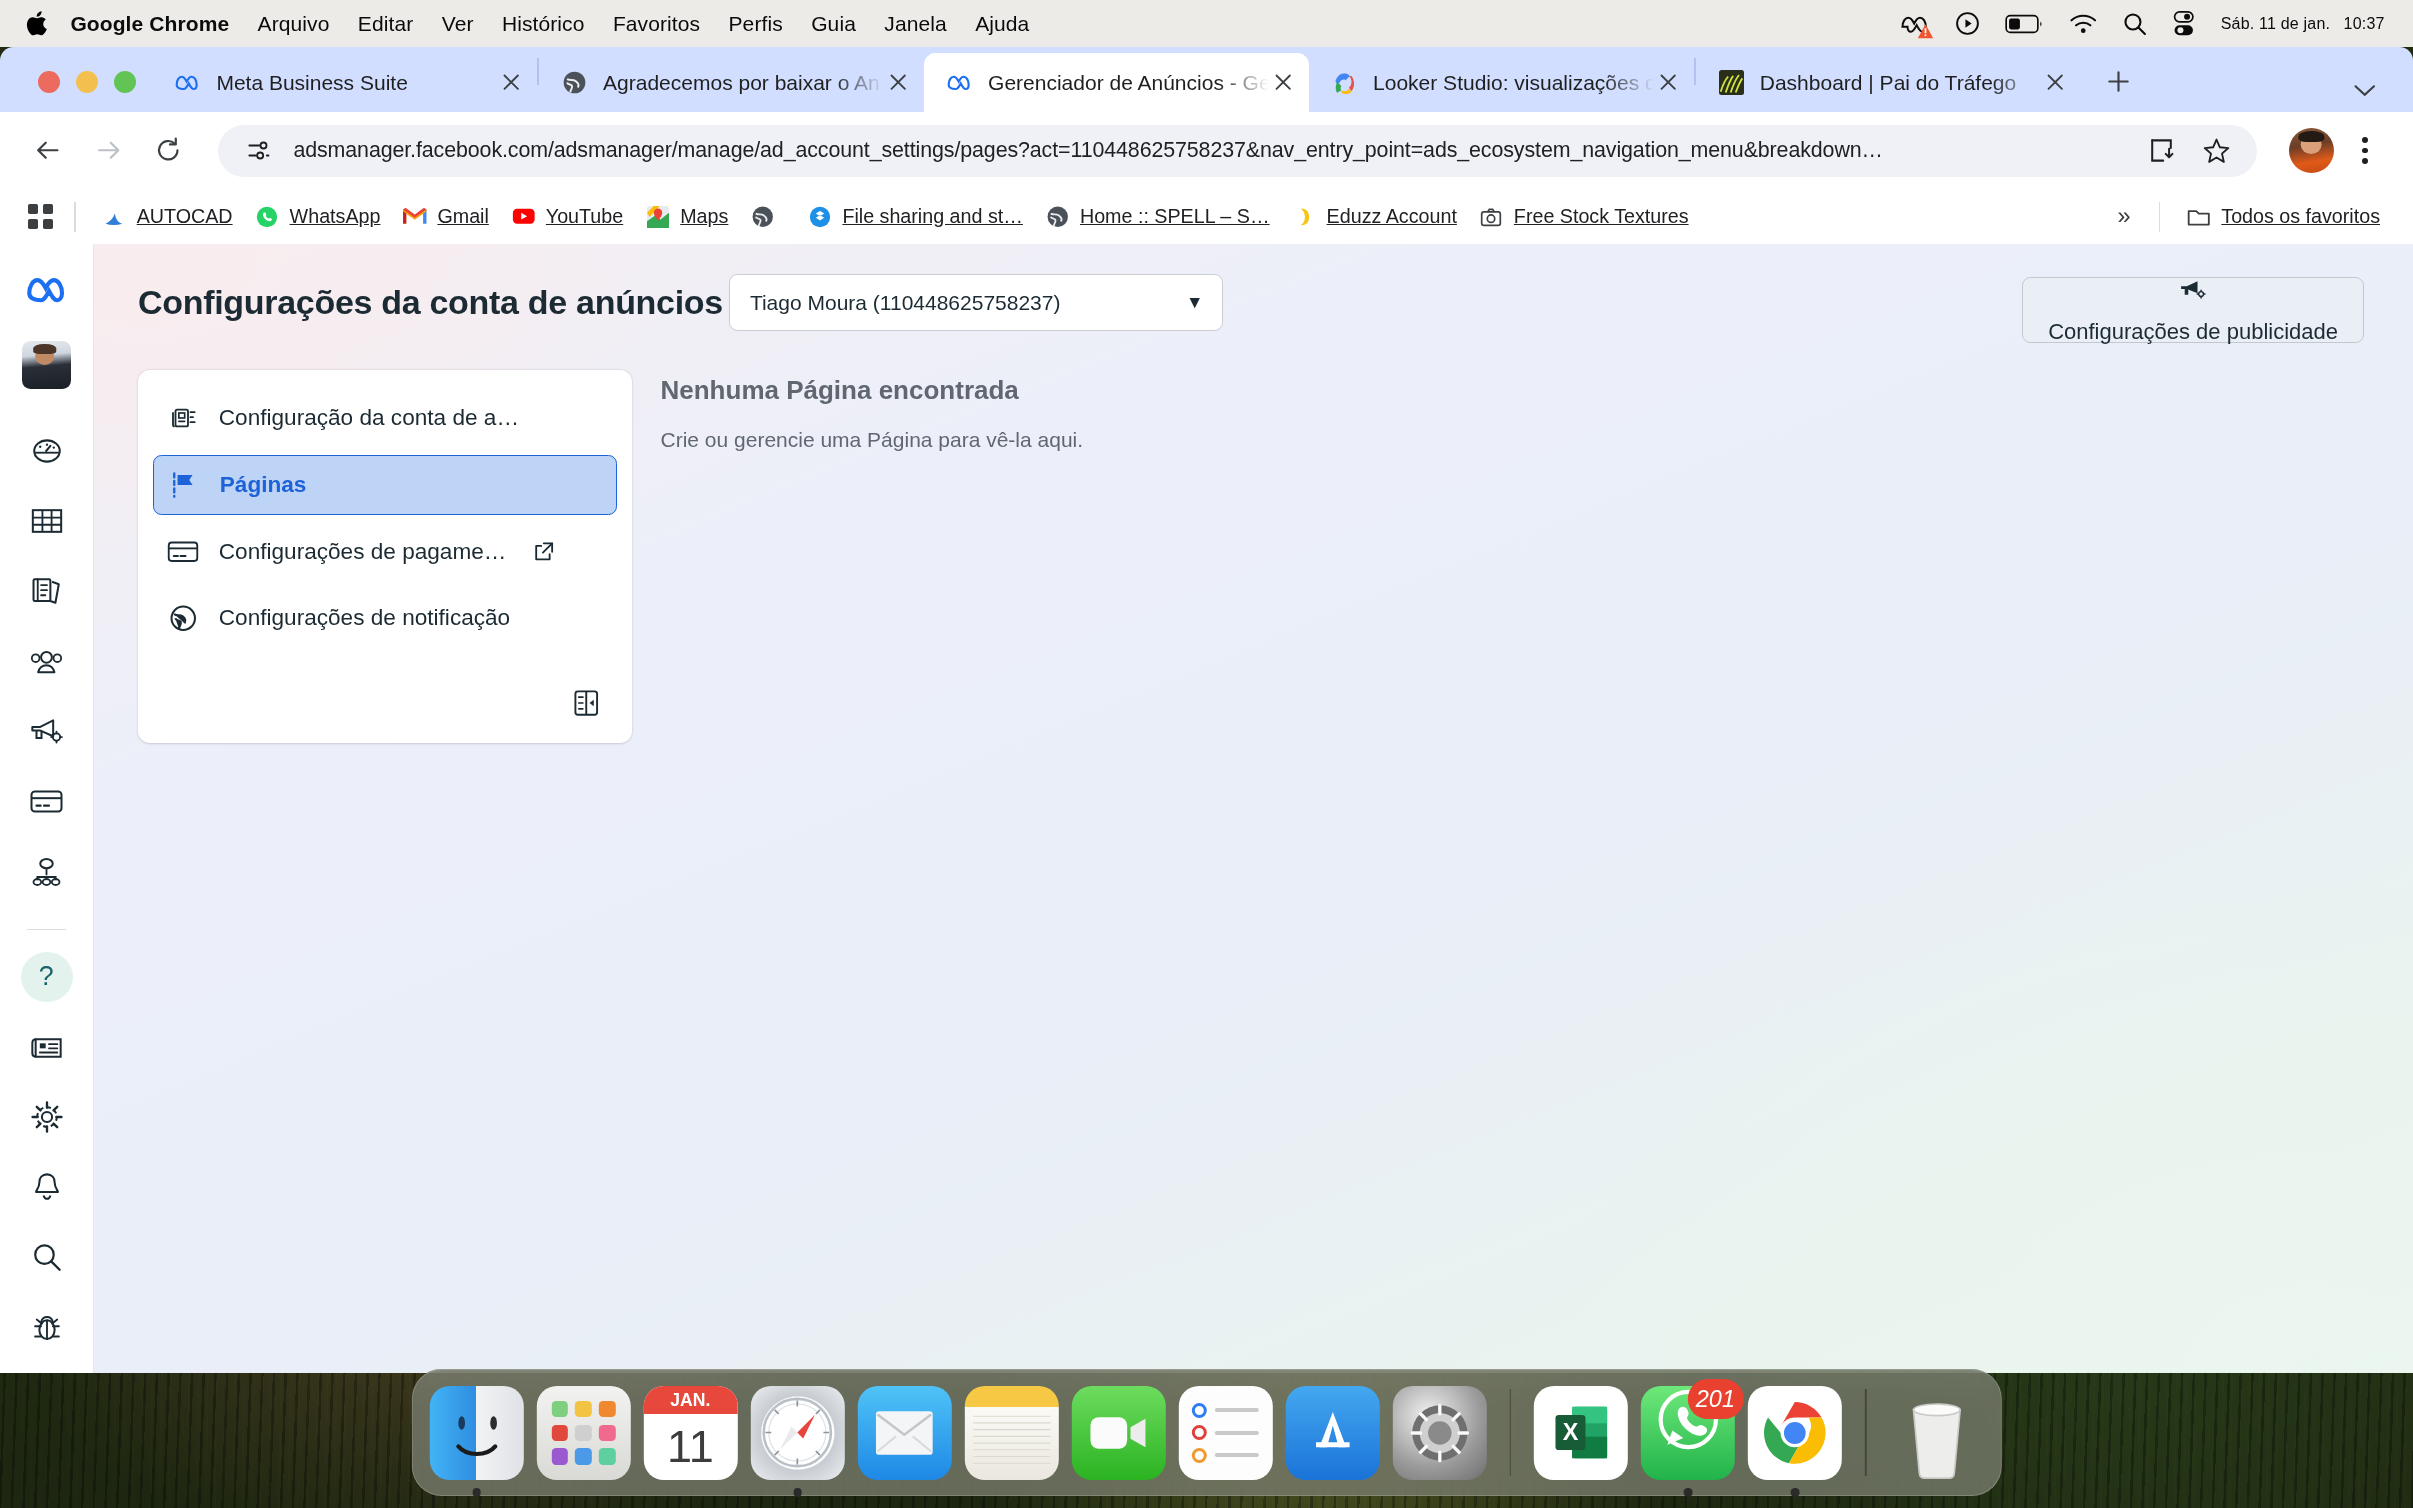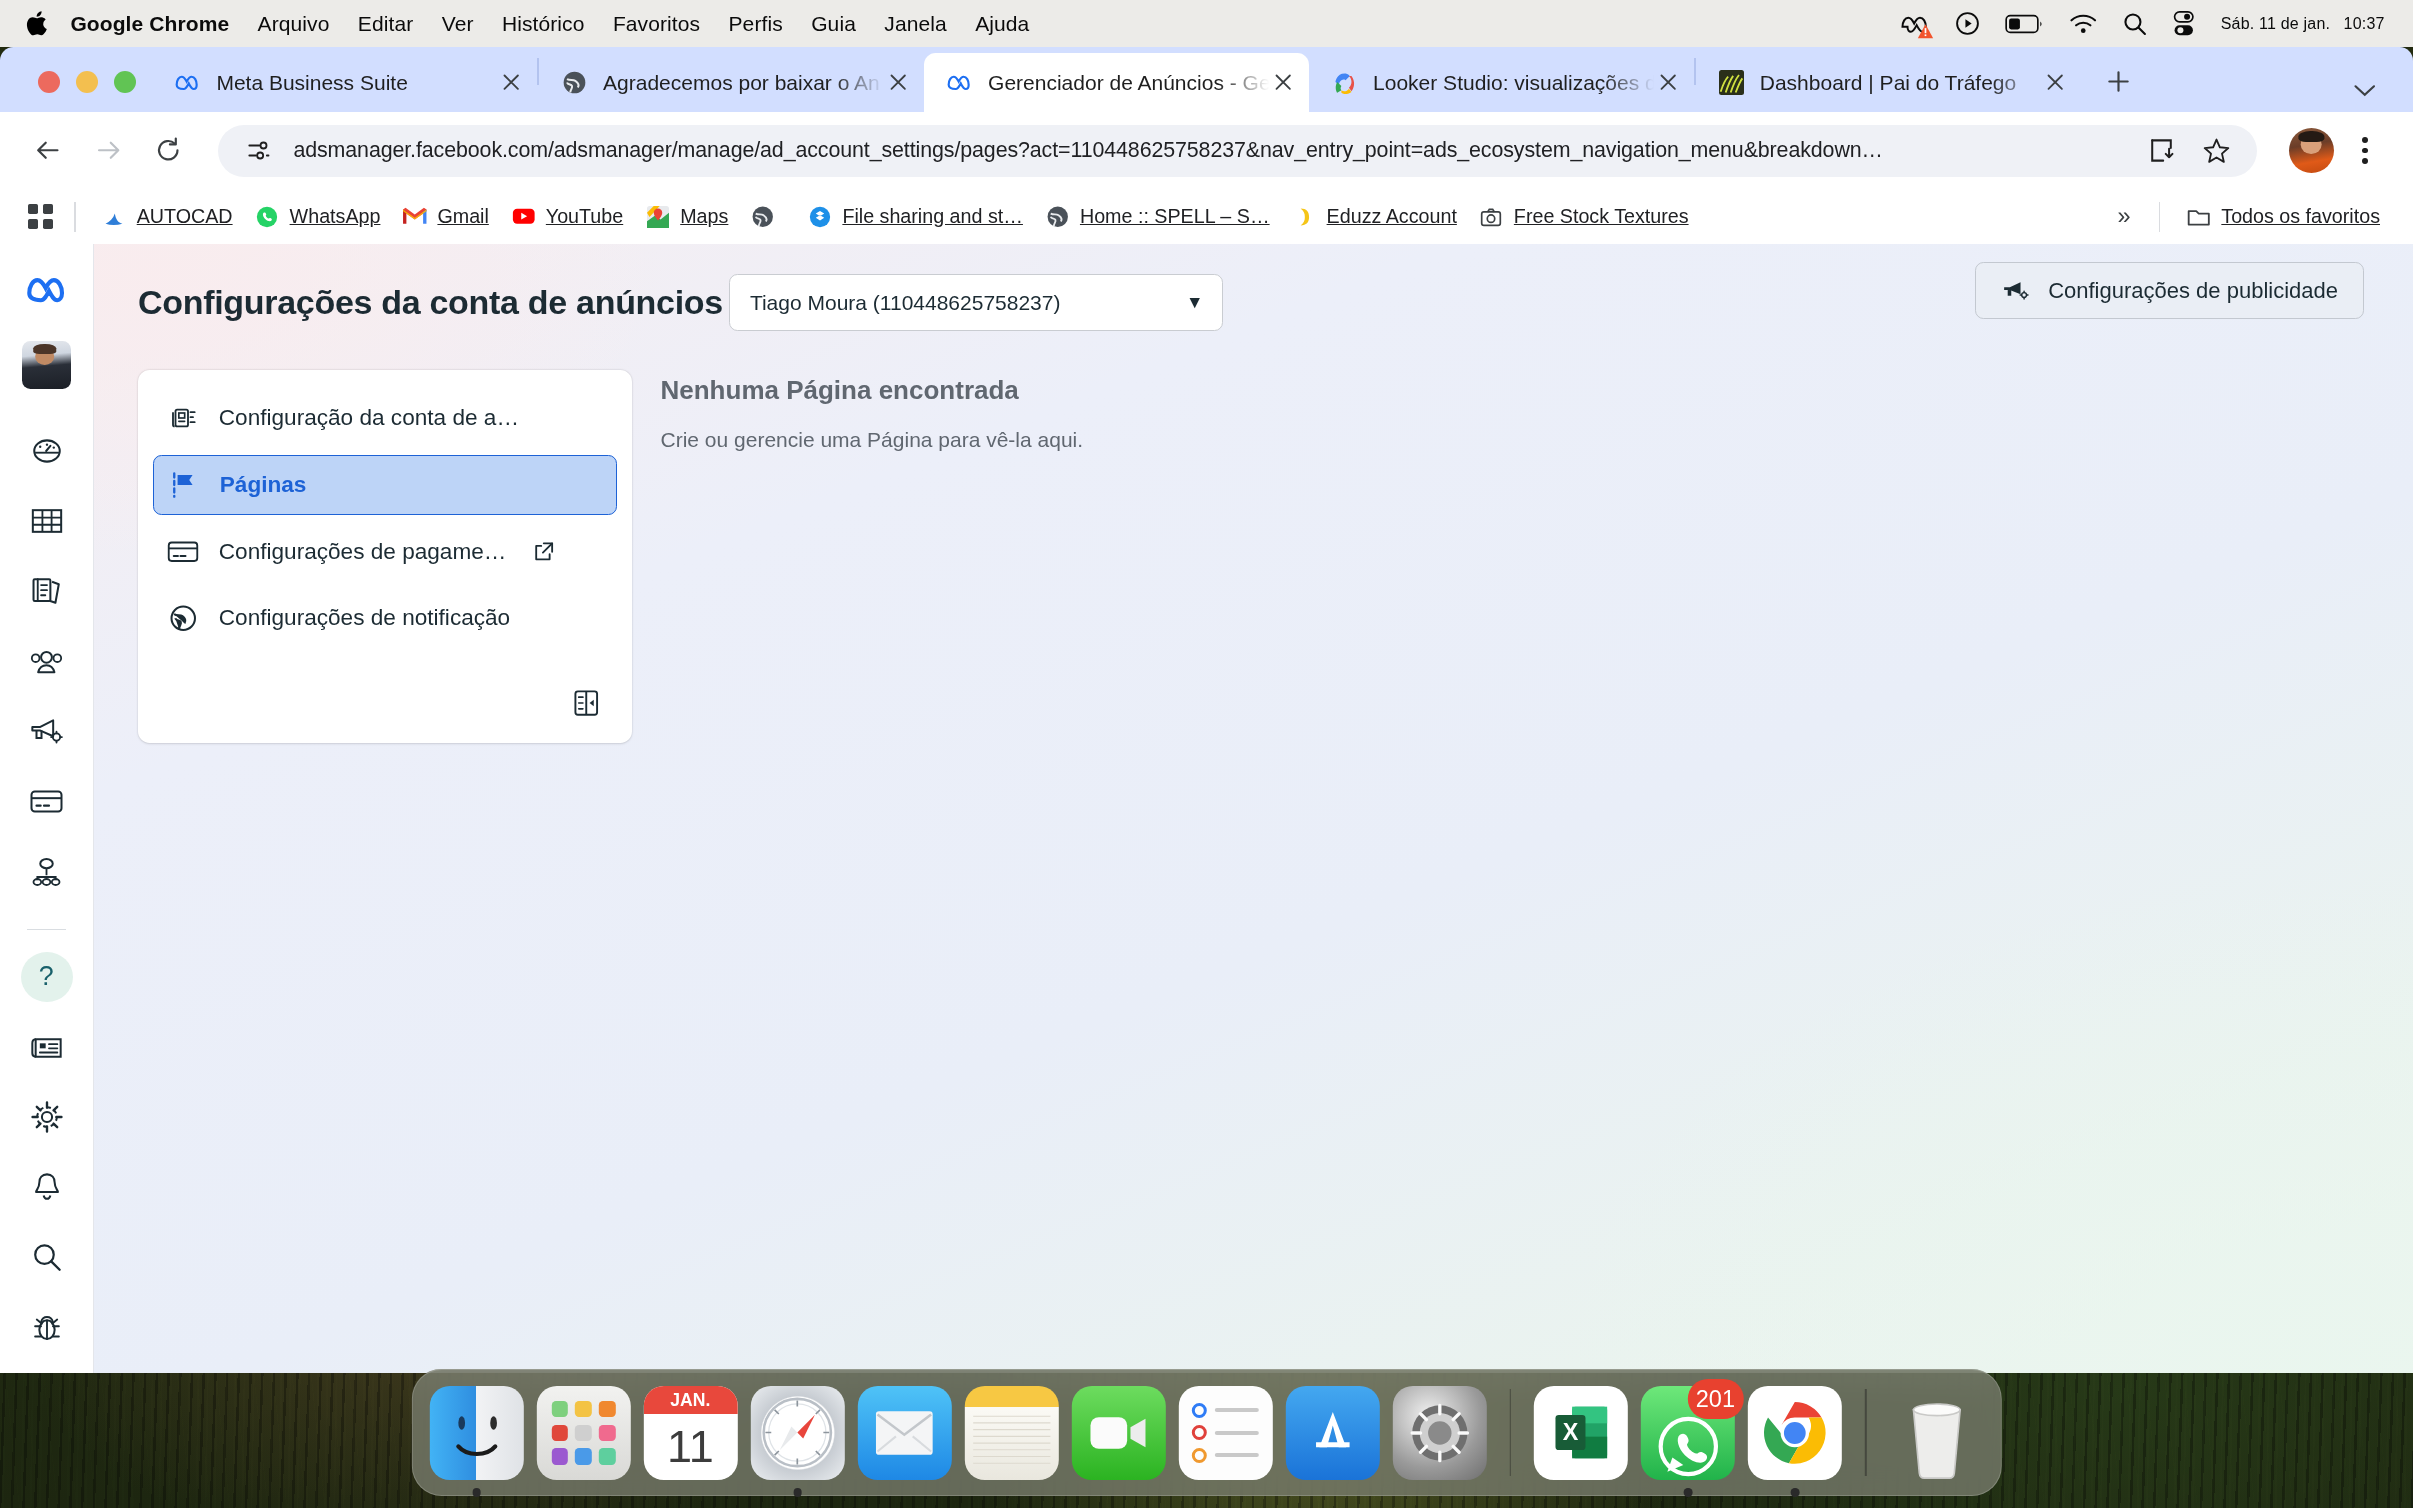--- a/index.html
+++ b/index.html
@@ -187,24 +187,24 @@
   .navitem .extlink { margin-left: 5px; width: 27px; height: 27px; display:flex;align-items:center;justify-content:center;}
   .navlabel { overflow:hidden; text-overflow: ellipsis; }
   .collapse-row { display:flex; justify-content:flex-end; padding: 28.5px 11.7px 1.7px 0; }
   .collapse-btn { width: 39px; height: 39px; display:flex;align-items:center;justify-content:center;color:#1c2b33;}
 
   #content { flex: 1; padding-top: 5px; min-width: 0; }
   #emptytitle { font-size: 26px; font-weight: 700; color: #606770; margin-bottom: 22px; }
   #emptysub { font-size: 21px; color: #606770; }
 
   #adsettings {
-    position: absolute; right: 49px; top: 18px;
-    height: 57px; background: #eaeef5; border: 0.8px solid #c3c8d0; border-radius: 8.4px;
+    position: absolute; right: 49px; top: 33px;
+    height: 66px; background: #eaeef5; border: 0.8px solid #c3c8d0; border-radius: 8.4px;
     display: flex; align-items: center; gap: 17px; padding: 0 25px;
-    font-size: 22px; color: #1c2b33; white-space: nowrap;
+    font-size: 22px; color: #1c2b33; white-space: nowrap; flex-direction: column;
   }
   #adsettings .mico { width: 30px; height: 30px; display:flex;align-items:center;justify-content:center;}
 
   
   #dock {
     position: absolute; left: 50%; transform: translateX(-50%);
     bottom: 11.7px; height: 127px;
     background: rgba(122,126,110,.78);
     border: 0.8px solid rgba(255,255,255,.18);
     border-radius: 30px;
@@ -232,21 +232,21 @@
   .ico-mail { background: linear-gradient(180deg,#4fc3f7,#1e88e5); display:flex;align-items:center;justify-content:center;}
   .ico-notes { background: linear-gradient(180deg,#f7c843 0%,#f7c843 22%,#fbfaf5 22%,#e9e7de 100%); }
   .ico-facetime { background: linear-gradient(180deg,#6ddc5f,#2bb321); display:flex;align-items:center;justify-content:center;}
   .ico-reminders { background: #fdfdfd; padding: 17px 13.4px; display:flex;flex-direction:column;justify-content:space-between;}
   .ico-reminders .rrow{display:flex;align-items:center;gap:8.4px;}
   .ico-reminders .dot{width:15px;height:15px;border-radius:50%;border:3.4px solid;}
   .ico-reminders .ln{flex:1;height:4.2px;border-radius:2.5px;background:#c9c9c9;}
   .ico-appstore { background: linear-gradient(180deg,#44a8f0,#1a73d8); display:flex;align-items:center;justify-content:center;}
   .ico-sysprefs { background: radial-gradient(circle at 38% 32%, #f2f2f2, #9a9a9a 60%, #6e6e6e 100%); display:flex;align-items:center;justify-content:center;}
   .ico-excel { background:#fff; display:flex;align-items:center;justify-content:center;}
-  .ico-whatsapp { background: linear-gradient(180deg,#6ee87a,#21b34a); display:flex;align-items:flex-end;justify-content:center;}
+  .ico-whatsapp { background: linear-gradient(180deg,#6ee87a,#21b34a); display:flex;align-items:flex-start;justify-content:center;font-style:italic;}
   .ico-chrome { background:#fff; display:flex;align-items:center;justify-content:center;}
   .ico-trash { background: transparent; display:flex;align-items:flex-end;justify-content:center; }
 </style>
 </head>
 <body>
 
 <div id="desktop"></div>
 
 <div id="menubar">
   <div class="mb-apple">

